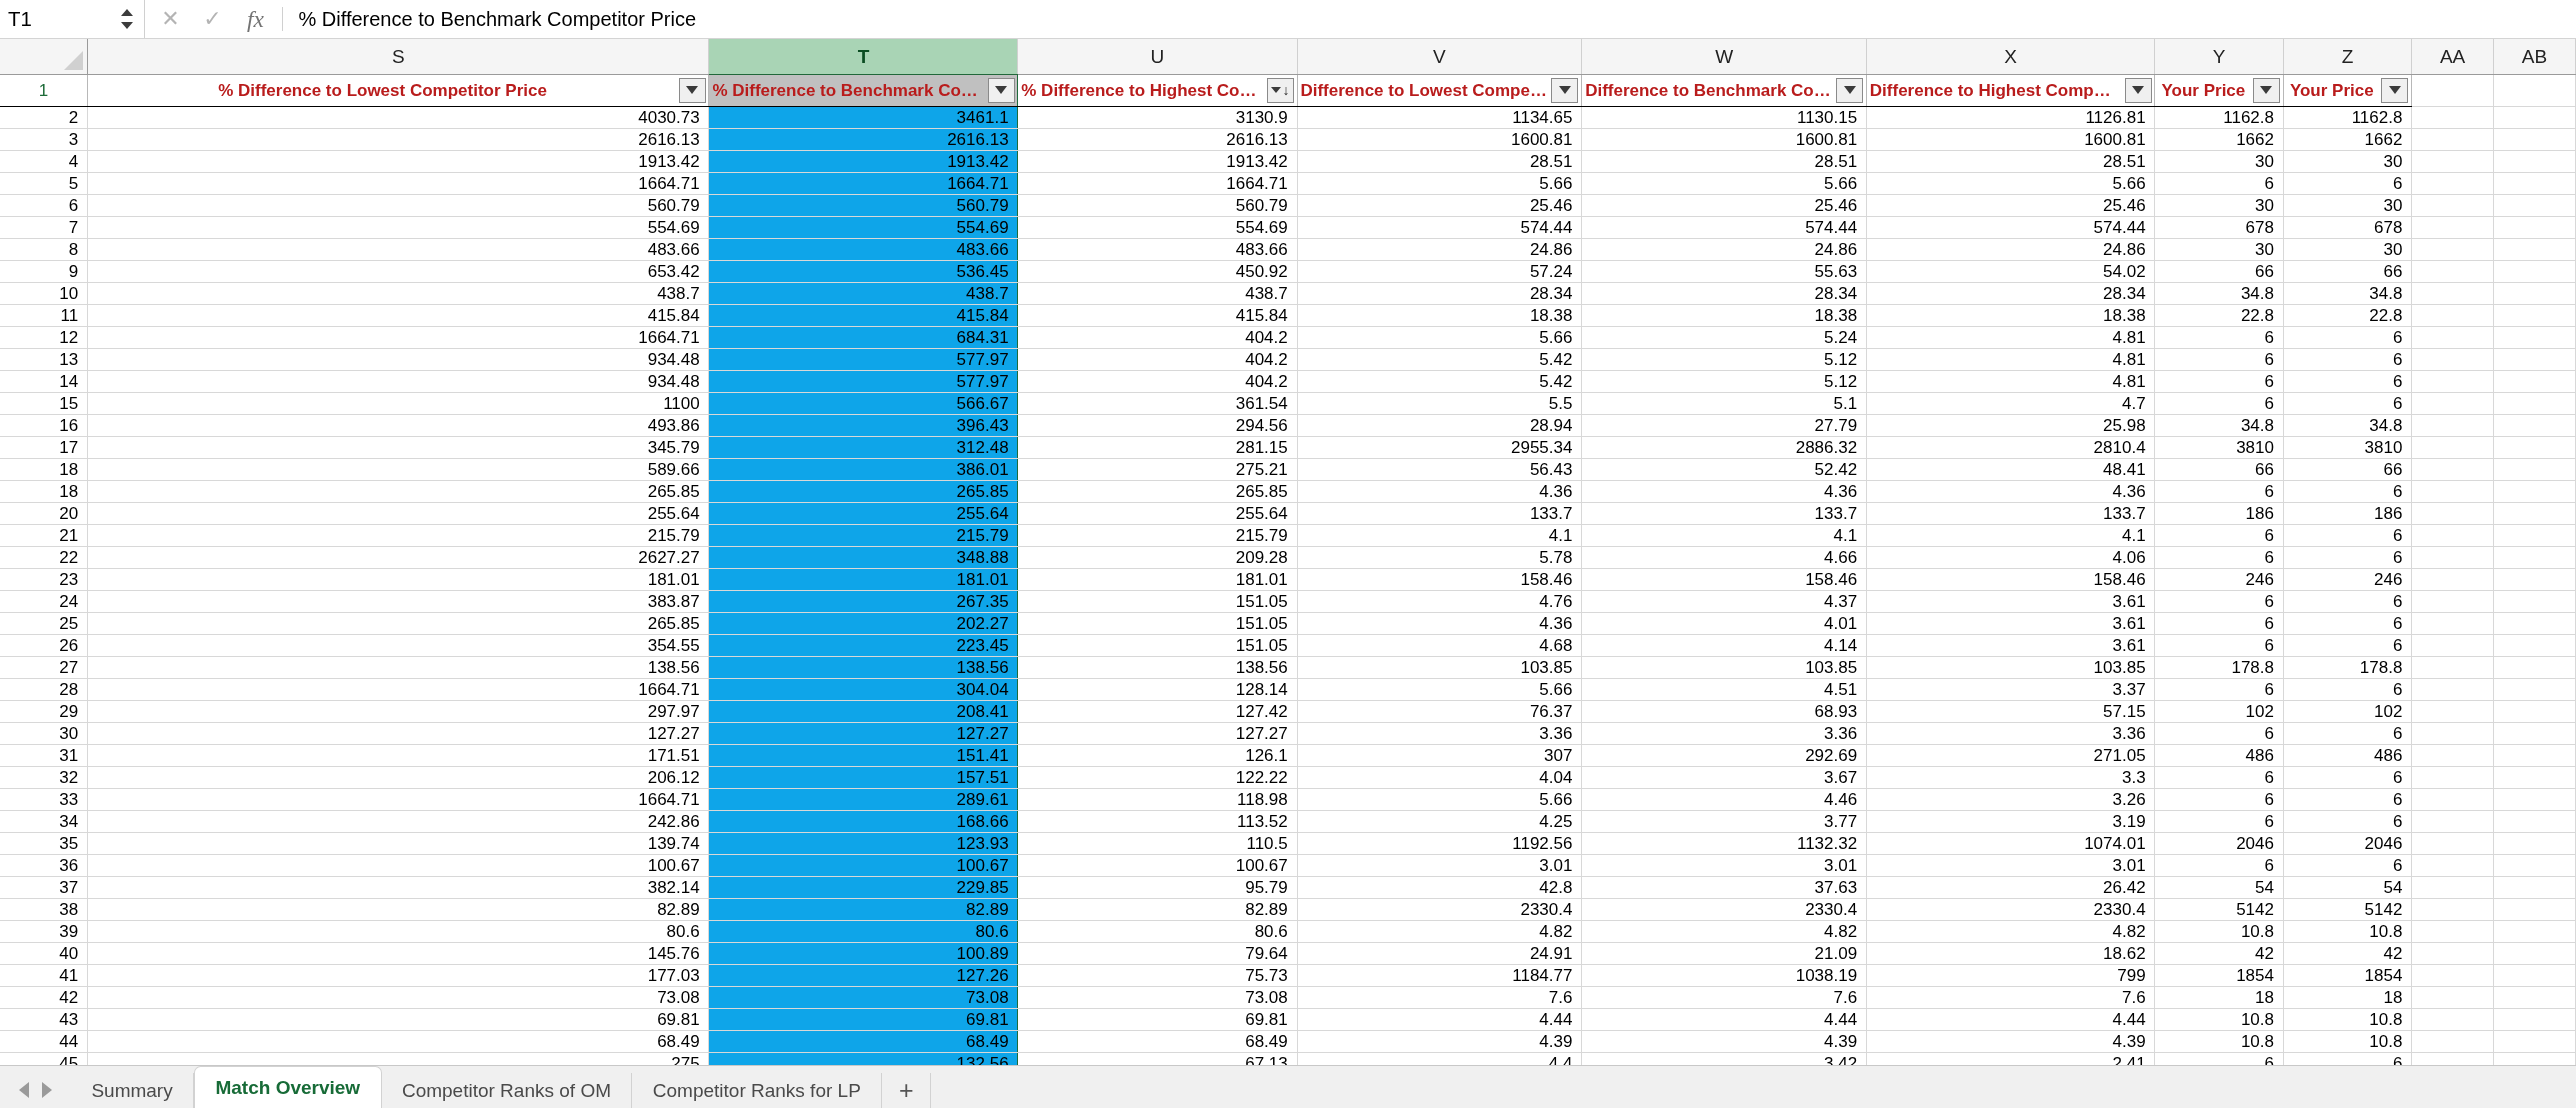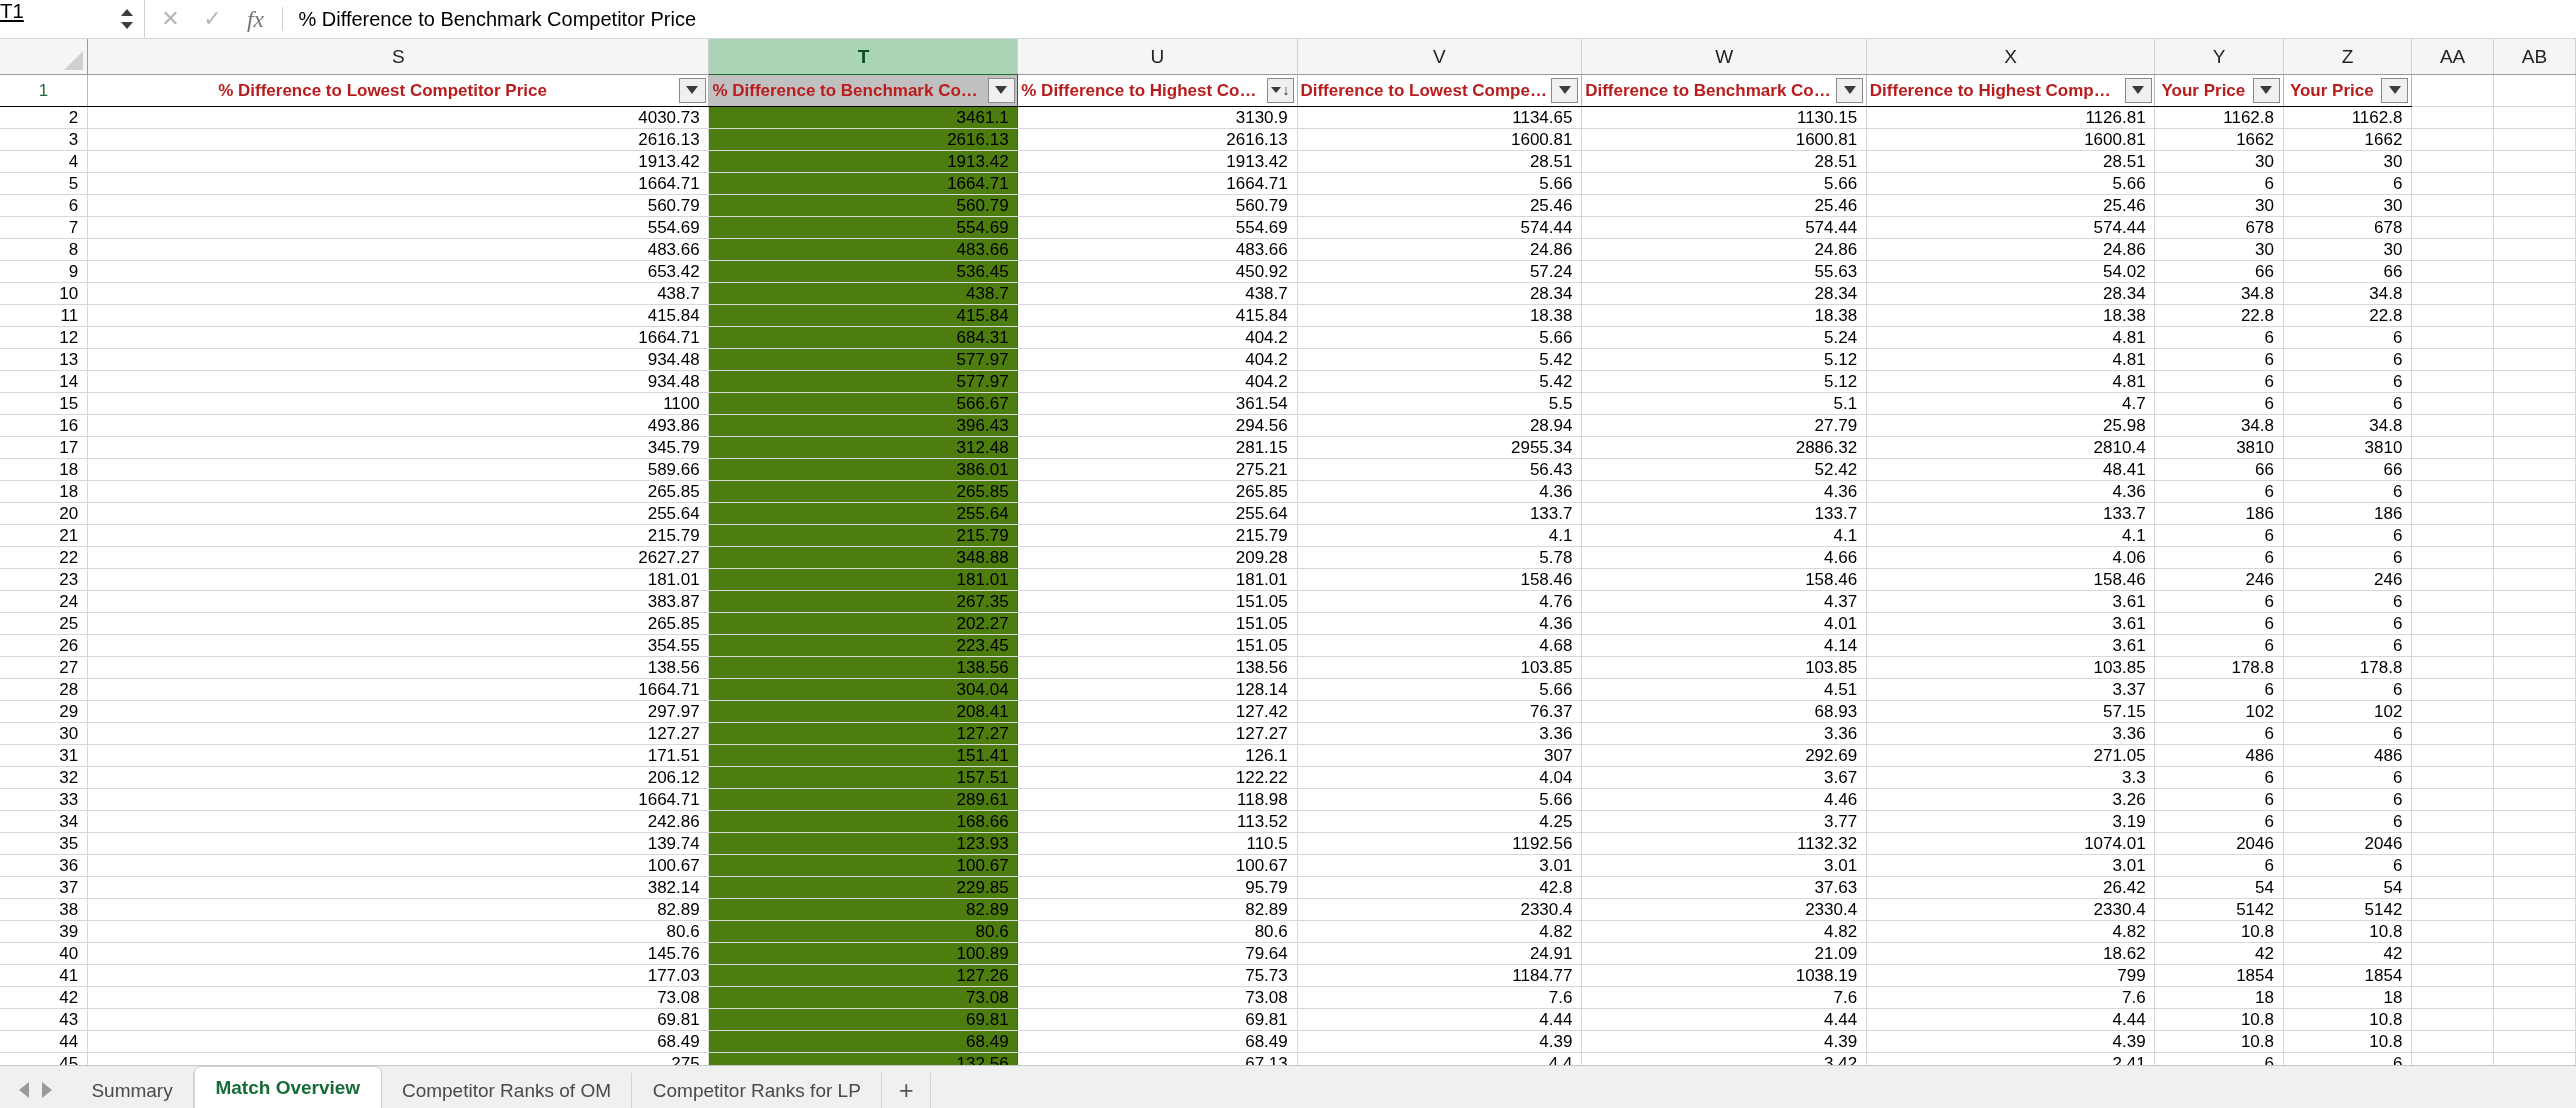--- a/index.html
+++ b/index.html
@@ -14,25 +14,24 @@
 
   
   .formula-bar{
     height:38px;min-height:38px;
     display:flex;align-items:stretch;
     background:#ffffff;
     border-bottom:0.7px solid #d4d4d4;
   }
   .namebox{
     width:110px;min-width:110px;
-    display:flex;align-items:flex-start;
-    padding-left:0;
+    display:flex;align-items:center;
+    padding-left:8px;
     font-size:20.4px;color:#000;
     box-sizing:border-box;
-    text-decoration:underline;
   }
   .namebox-spin{
     width:34px;display:flex;flex-direction:column;
     align-items:center;justify-content:center;gap:5.1px;
     border-right:0.7px solid #d0d0d0;
   }
   .spin-up,.spin-dn{
     width:0;height:0;border-left:6.6px solid transparent;
     border-right:6.6px solid transparent;
   }
@@ -142,21 +141,21 @@
     border-right:0.7px solid #d8d8d8;
     border-bottom:0.7px solid #d8d8d8;
     background:#ffffff;
     text-align:right;
     padding-right:8.8px;
     font-size:17px;color:#000;
     white-space:nowrap;overflow:hidden;
     box-sizing:border-box;
   }
   tr.data-row td.selcol{
-    background:#4d7c0f;
+    background:#0ea5e9;
     border-left:1.5px solid #1f6b3b;
     border-right:1.5px solid #1f6b3b;
   }
   tr.data-row td.empty{padding-right:0;}
 
   
   .tabbar{
     height:42px;min-height:42px;
     background:#f0f0f0;
     border-top:0.7px solid #c8c8c8;

